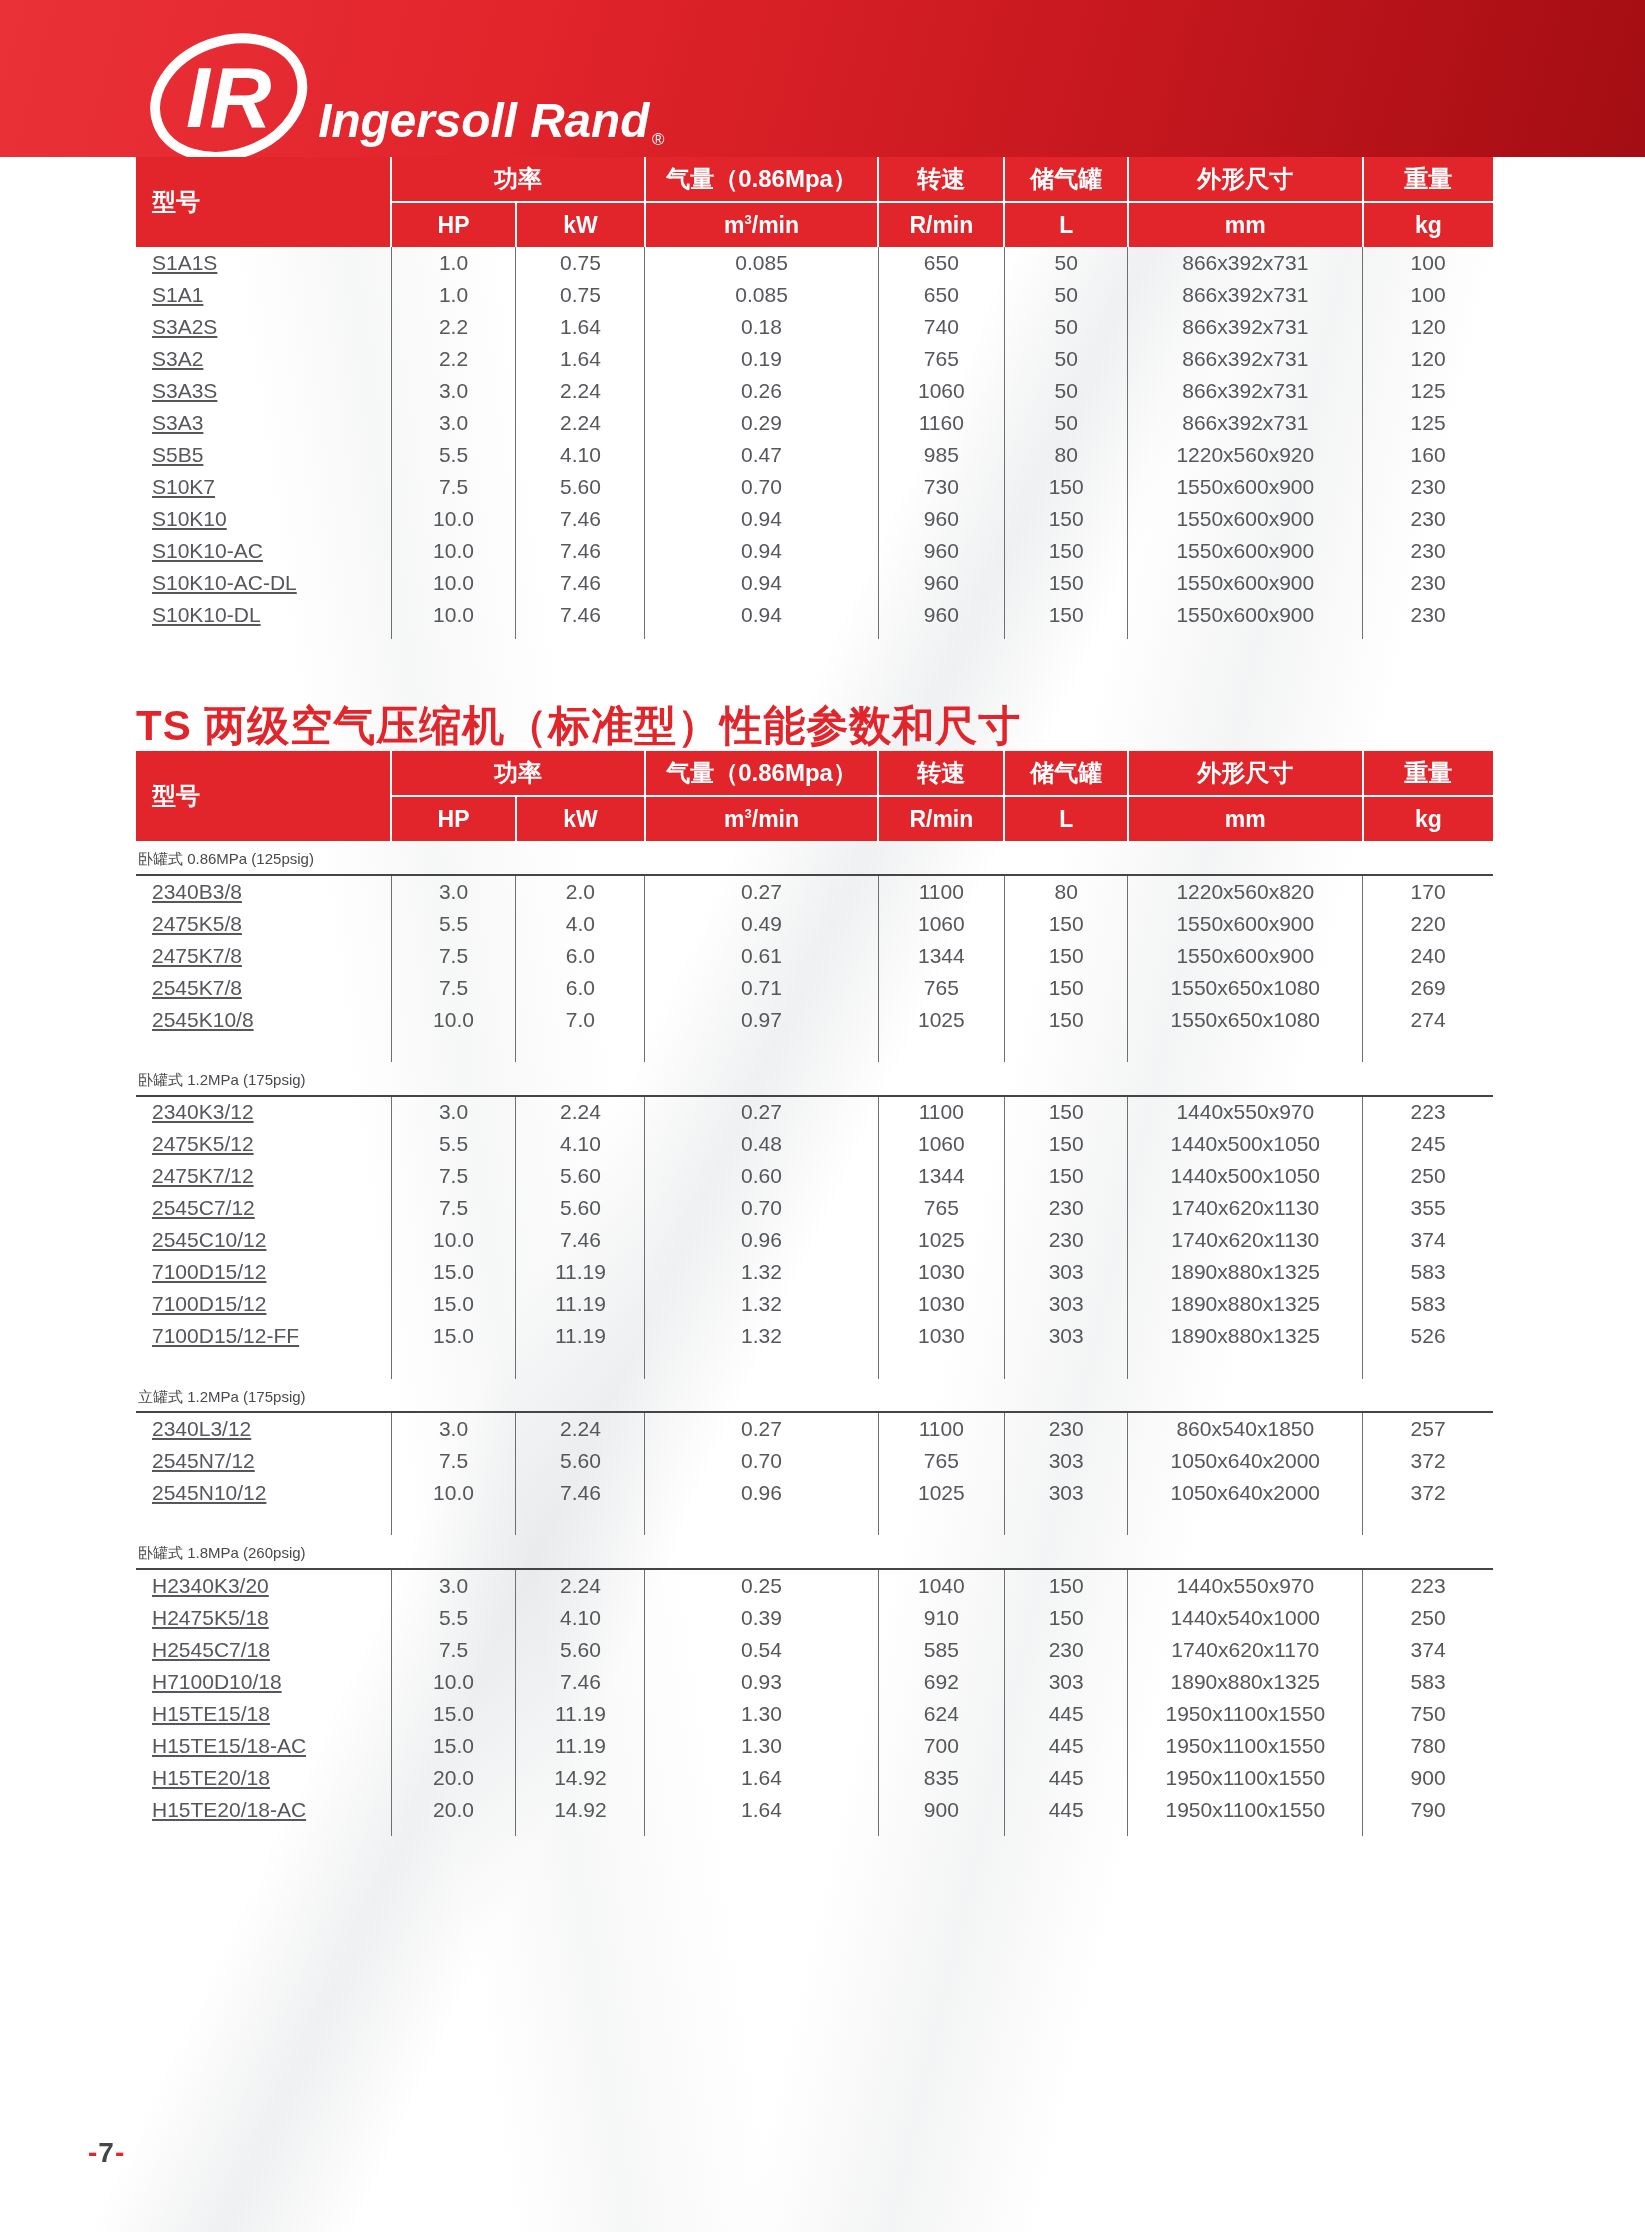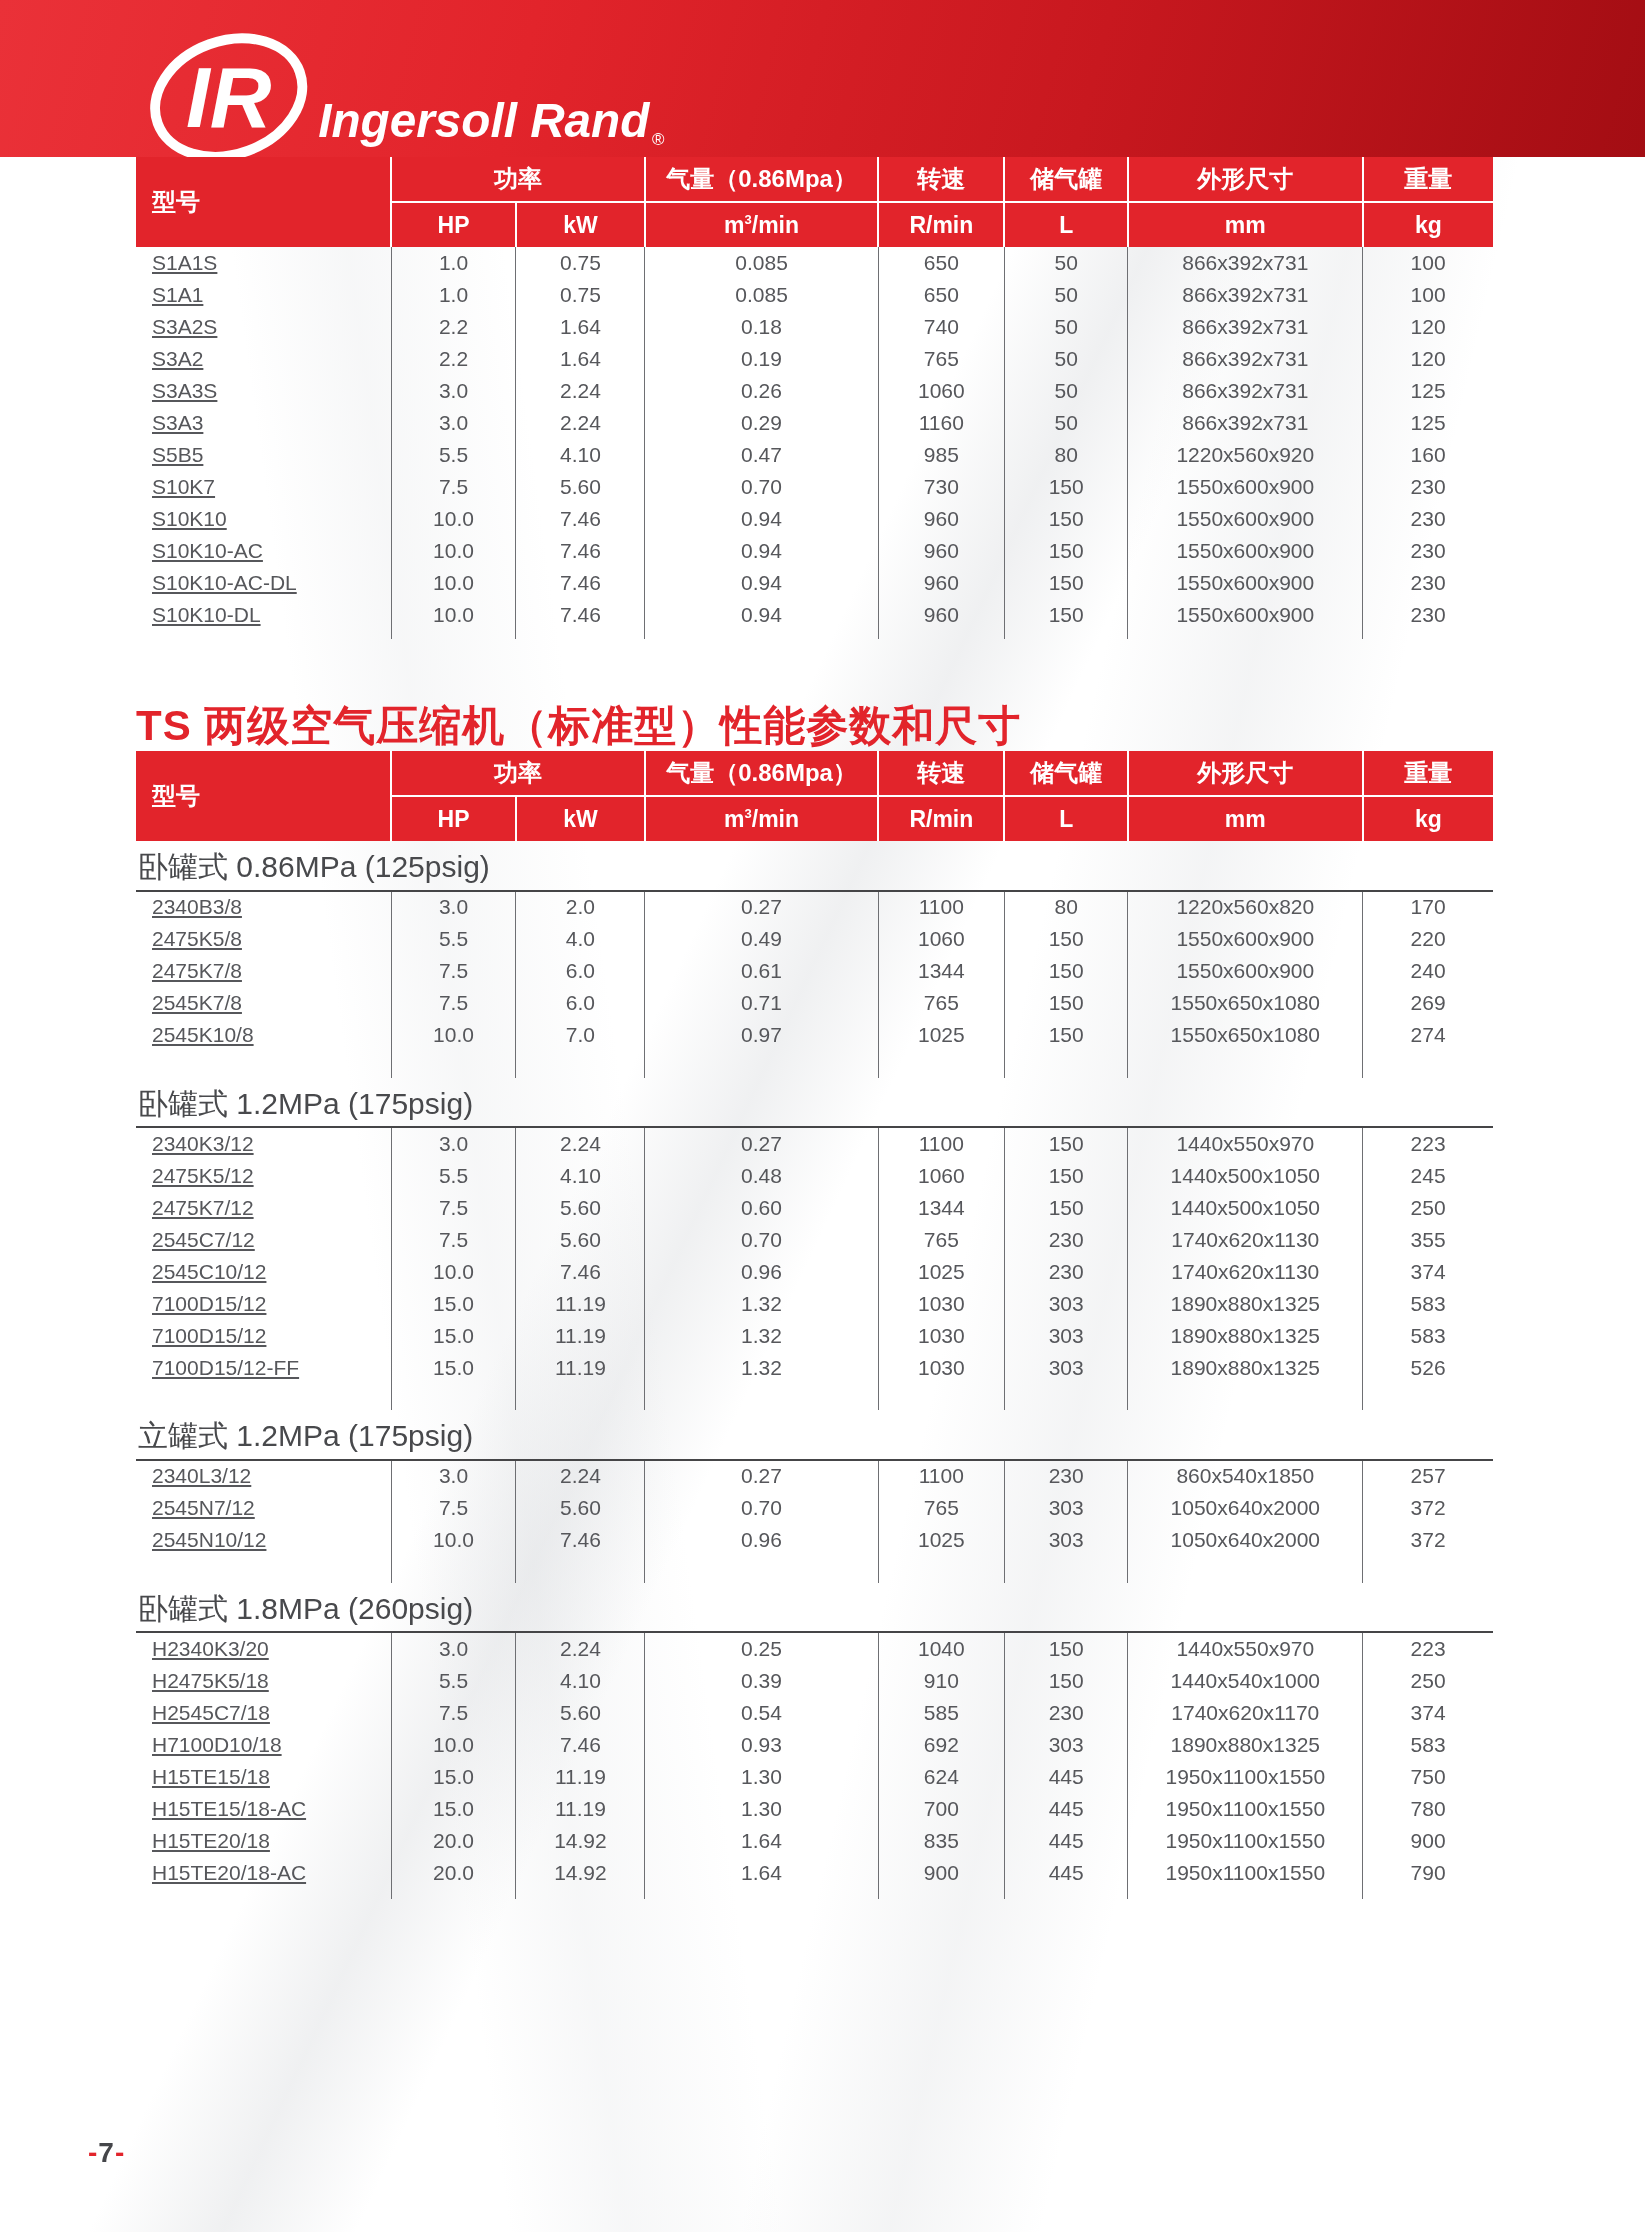--- a/index.html
+++ b/index.html
@@ -81,21 +81,21 @@
     color: #56575b;
     text-align: center;
     line-height: 1.05;
   }
   .spec-table td + td { border-left: 1.5px solid #6e6f73; }
   .spec-table td.cell-model { text-align: left; padding-left: 16px; text-decoration: underline; }
 
   .spec-table tr.group-label td {
     border-left: 0;
     text-align: left;
-    font-size: 30px;
+    font-size: 15px;
     color: #48494c;
     height: auto;
     padding: 10px 0 7px 2px;
     border-bottom: 2.5px solid #454547;
   }
   .page-footer {
     position: absolute;
     left: 88px;
     top: 2137px;
     font-size: 28px;

